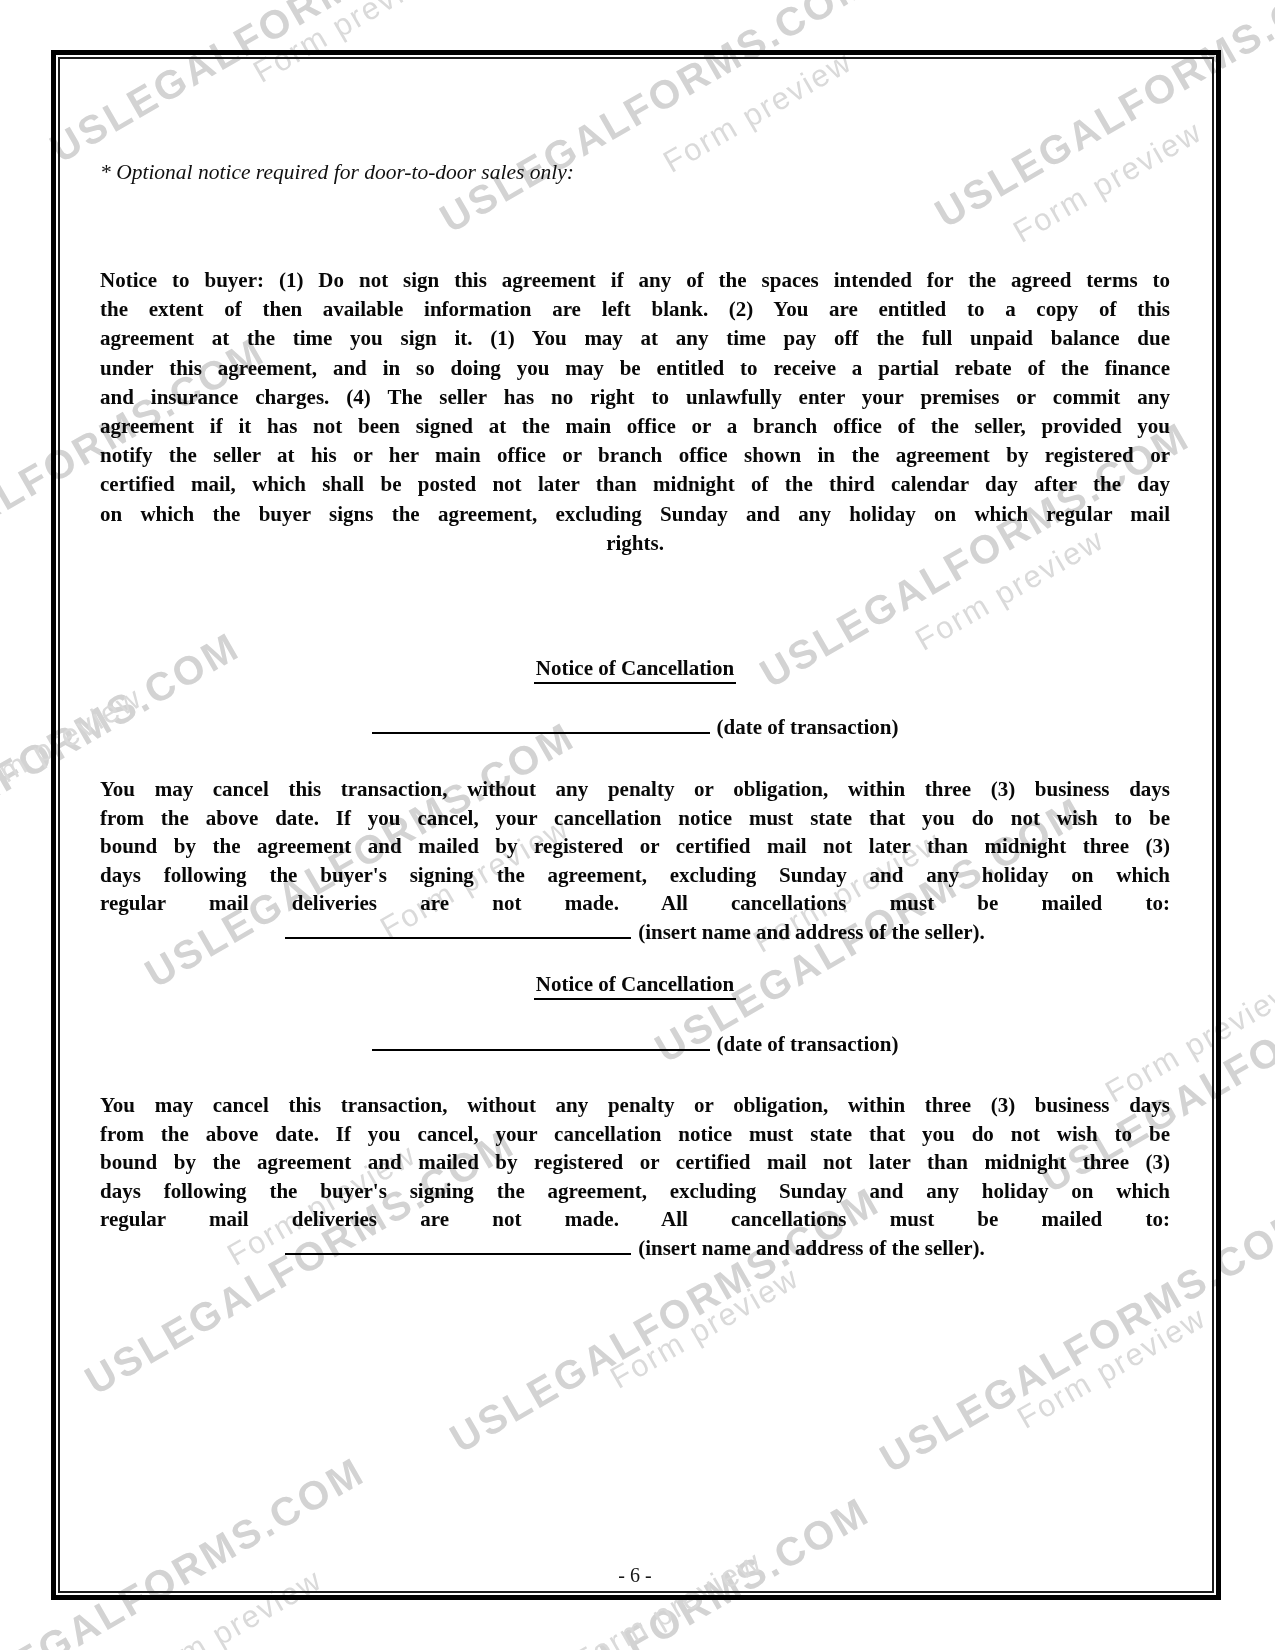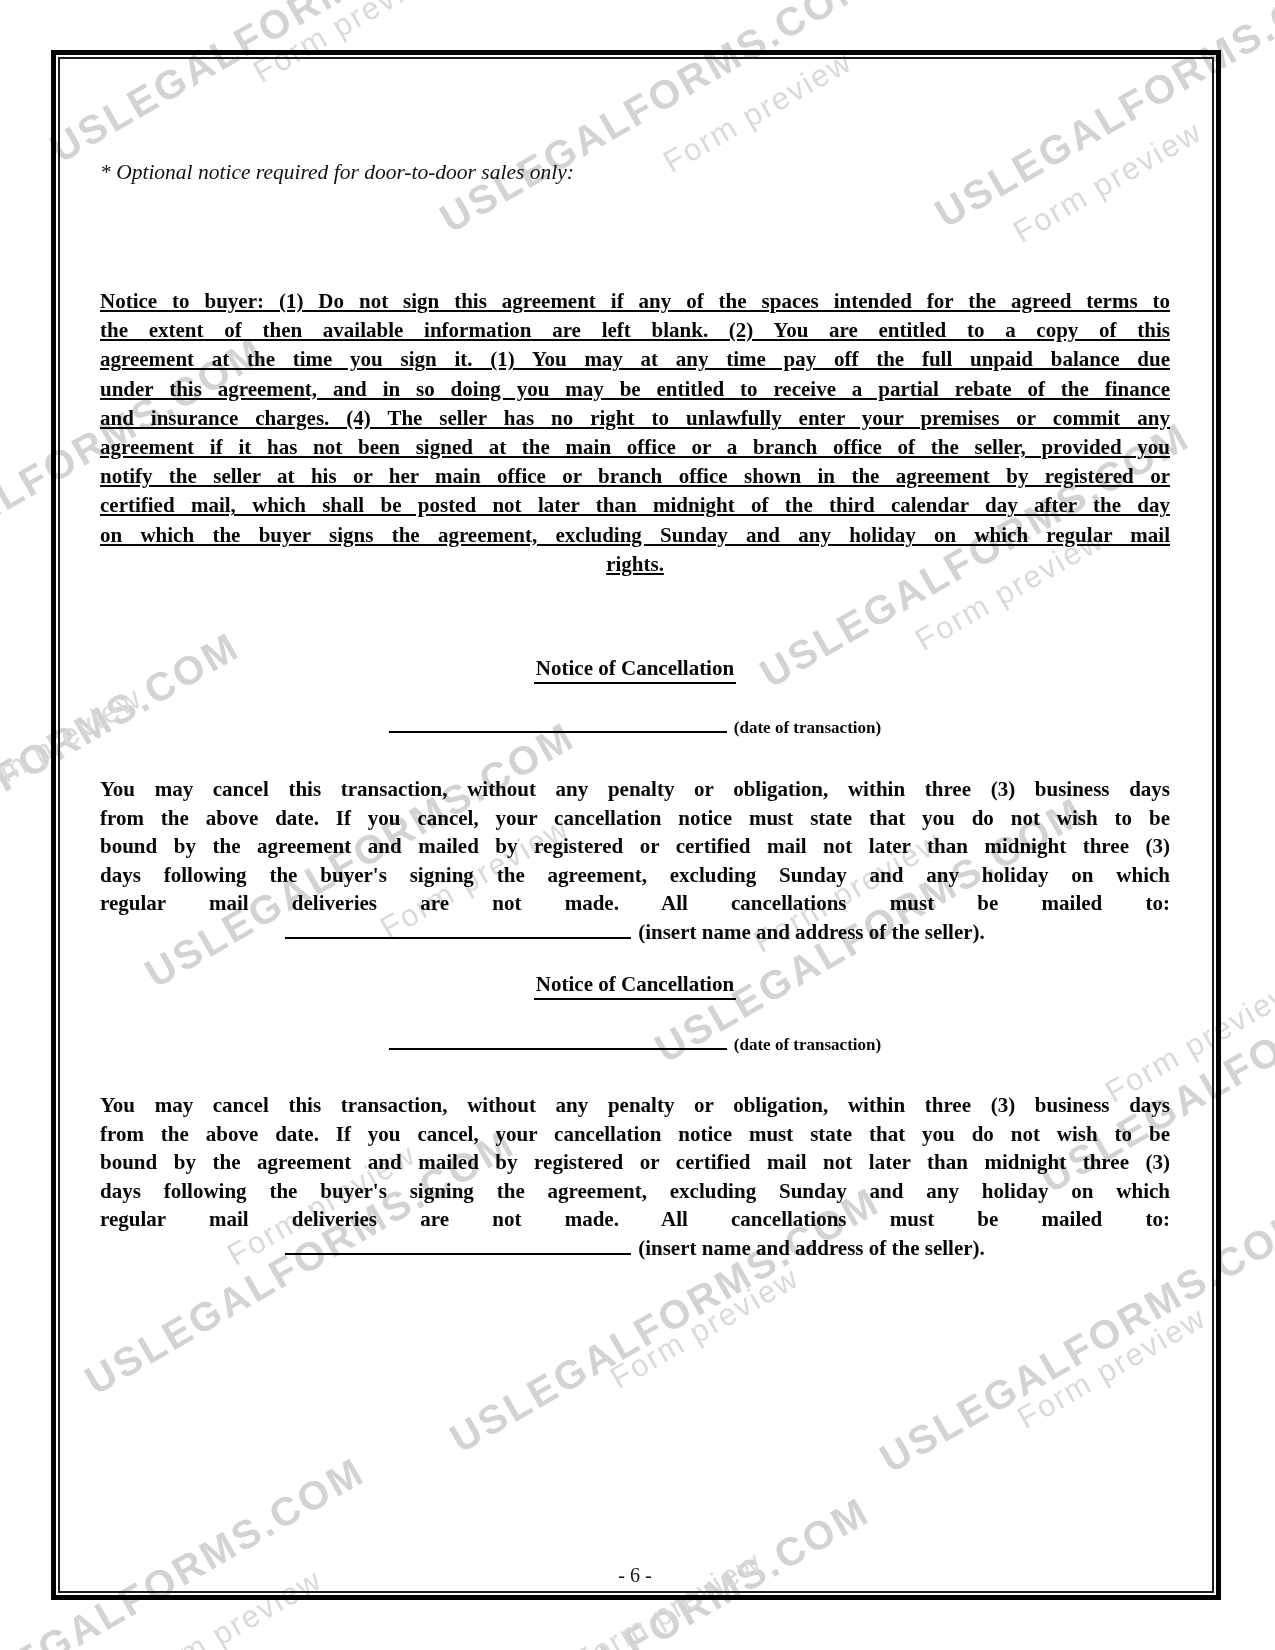--- a/index.html
+++ b/index.html
@@ -56,39 +56,39 @@
     color: #101010;
   }
 
   .para { font-weight: bold; font-size: 21px; }
   .para .jline {
     text-align: justify;
     text-align-last: justify;
     white-space: normal;
   }
   .para .lline { text-align: center; }
-  .para1 { top: 287px; text-decoration: underline; }
+  .para1 { top: 266px; }
   .para1 div { height: 29.2px; line-height: 29.2px; }
   .para-body div { height: 28.5px; line-height: 28.5px; }
   .para2 { top: 775px; }
   .para3 { top: 1091px; }
 
   .heading { text-align: center; font-weight: bold; font-size: 21px; }
   .heading-1 { top: 656px; }
   .heading-2 { top: 972px; }
   .heading span {
     display: inline-block;
     border-bottom: 2.5px solid #000;
     padding: 0 2px 1px 2px;
   }
 
   .date-line {
     text-align: center;
     font-weight: bold;
-    font-size: 17px;
+    font-size: 21px;
     height: 27px; line-height: 27px;
   }
   .date-line-1 { top: 714px; }
   .date-line-2 { top: 1031px; }
 
   .blank {
     display: inline-block;
     height: 2px;
     border-bottom: 2.2px solid #000;
     margin-right: 7px;

